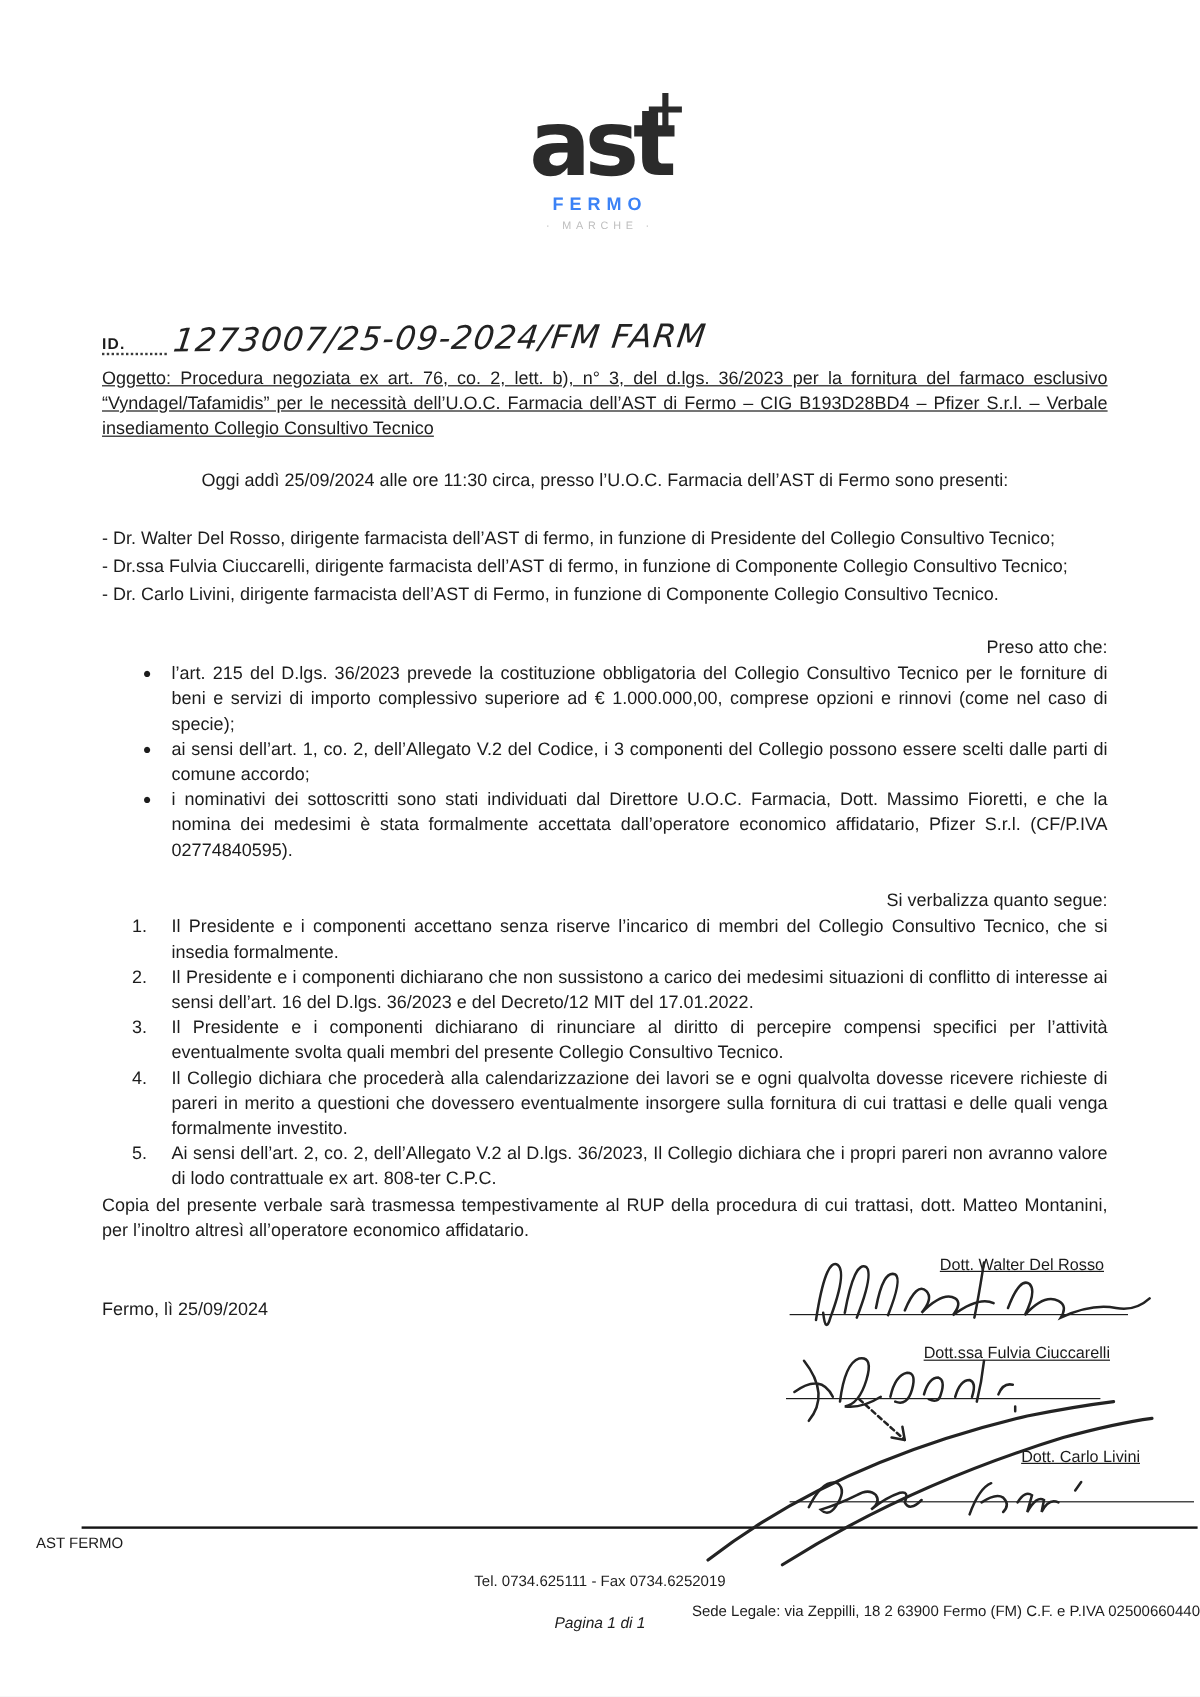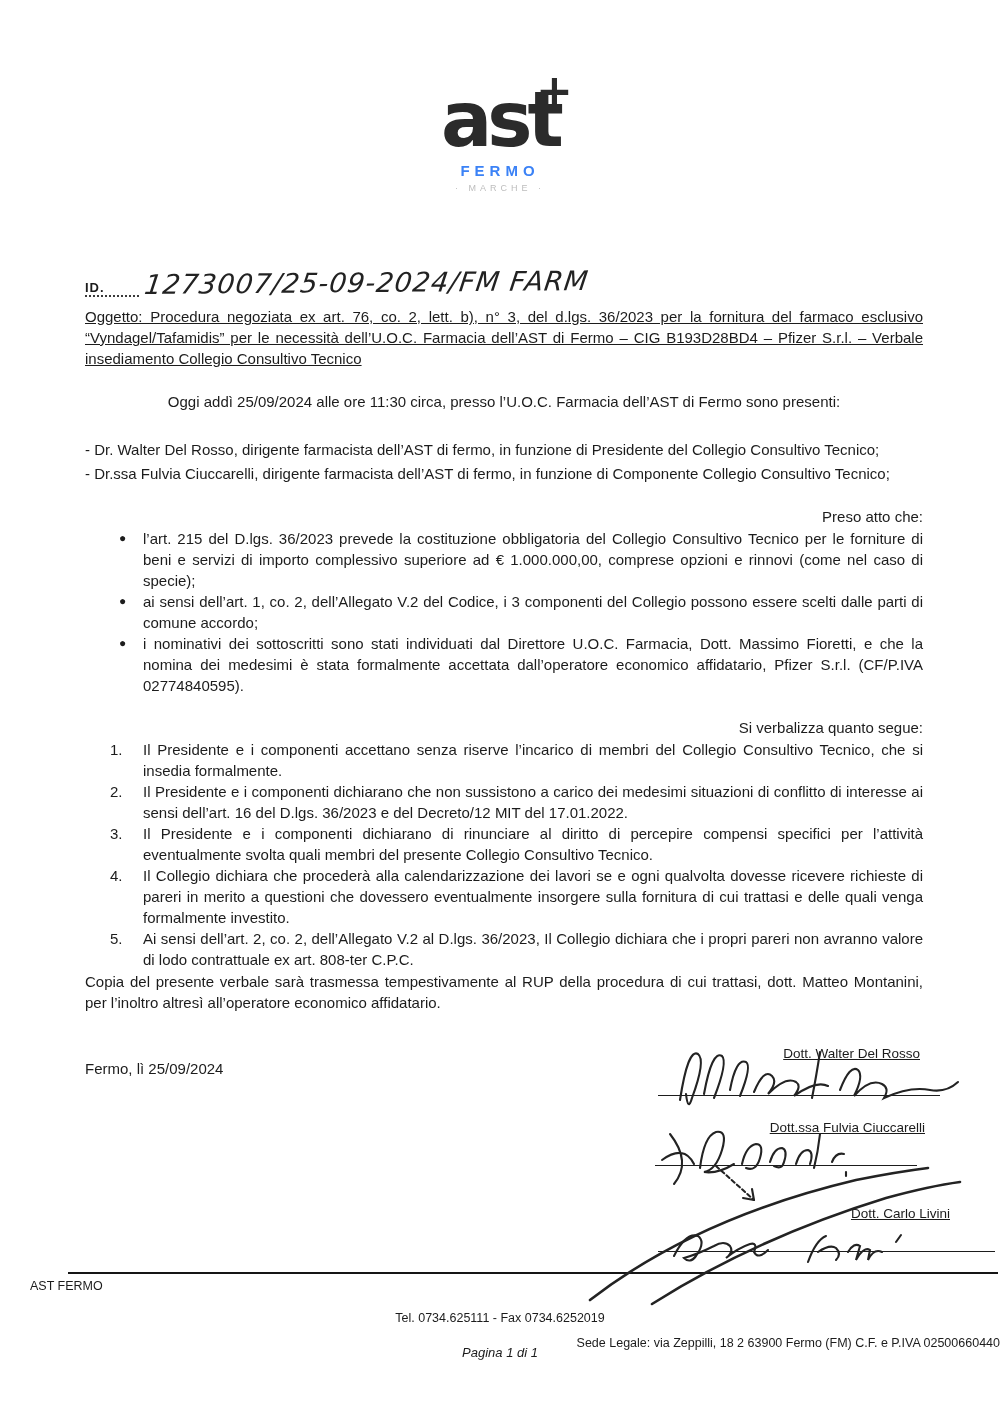--- a/index.html
+++ b/index.html
@@ -76,20 +76,21 @@
       <span class="id-value">1273007/25-09-2024/FM FARM</span>
     </div>
 
     <div class="subject">Oggetto: Procedura negoziata ex art. 76, co. 2, lett. b), n° 3, del d.lgs. 36/2023 per la fornitura del farmaco esclusivo “Vyndagel/Tafamidis” per le necessità dell’U.O.C. Farmacia dell’AST di Fermo – CIG B193D28BD4 – Pfizer S.r.l. – Verbale insediamento Collegio Consultivo Tecnico</div>
 
     <div class="intro">Oggi addì 25/09/2024 alle ore 11:30 circa, presso l’U.O.C. Farmacia dell’AST di Fermo sono presenti:</div>
 
     <div class="attendees">
       <div>- Dr. Walter Del Rosso, dirigente farmacista dell’AST di fermo, in funzione di Presidente del Collegio Consultivo Tecnico;</div>
       <div>- Dr.ssa Fulvia Ciuccarelli, dirigente farmacista dell’AST di fermo, in funzione di Componente Collegio Consultivo Tecnico;</div>
+      <div>- Dr. Carlo Livini, dirigente farmacista dell’AST di Fermo, in funzione di Componente Collegio Consultivo Tecnico.</div>
     </div>
 
     <div class="section-h">Preso atto che:</div>
 
     <div class="blt">
       <span class="mk">●</span>
       <div class="tx">l’art. 215 del D.lgs. 36/2023 prevede la costituzione obbligatoria del Collegio Consultivo Tecnico per le forniture di beni e servizi di importo complessivo superiore ad € 1.000.000,00, comprese opzioni e rinnovi (come nel caso di specie);</div>
     </div>
     <div class="blt">
       <span class="mk">●</span>

